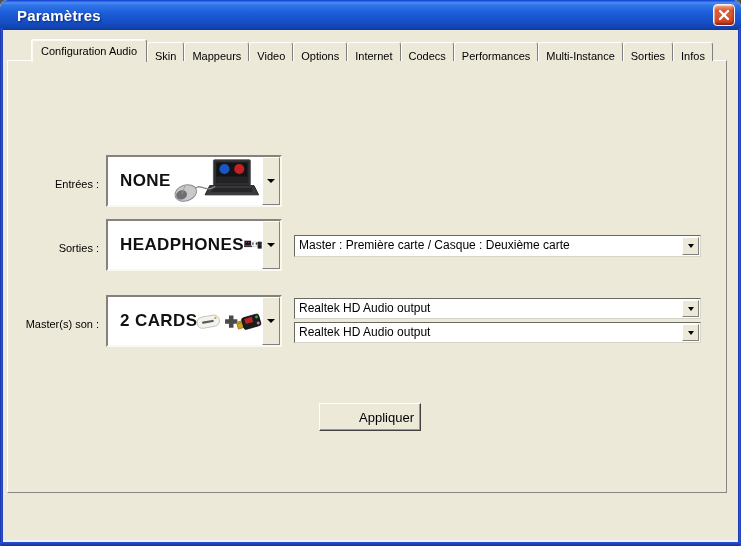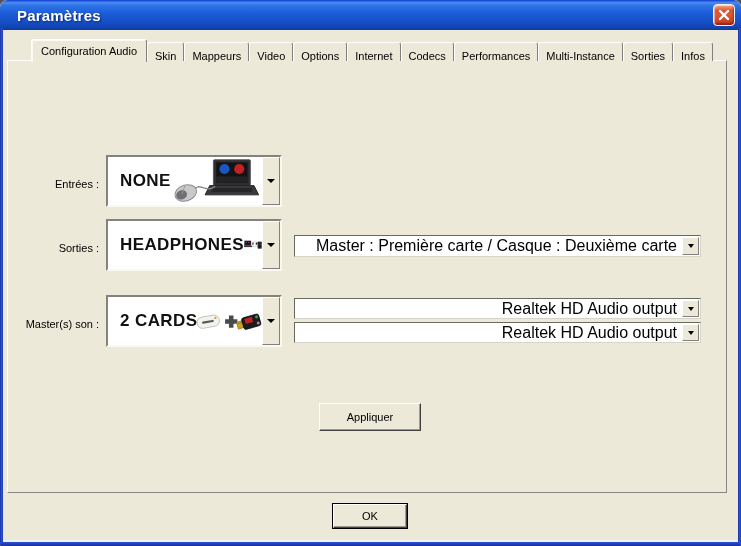--- a/index.html
+++ b/index.html
@@ -68,28 +68,28 @@
     width:18px; background:#ECE9D8; border:1px solid; border-color:#FFFFFF #808080 #808080 #FFFFFF;
     display:flex; align-items:center; justify-content:center; cursor:pointer; flex:none;
   }
   .tri { width:0; height:0; border:4px solid transparent; border-top:4px solid #000; margin-top:4px; }
 
   .combo {
     position:absolute; width:407px; background:#fff;
     border:1px solid; border-color:#6A6A60 #D8D5C8 #D8D5C8 #6A6A60;
     display:flex; align-items:stretch; cursor:pointer;
   }
-  .combo .ctext { flex:1; font-size:16px; line-height:17px; padding:1px 4px 0 4px; white-space:nowrap; overflow:hidden; color:#000;text-align:right; }
+  .combo .ctext { flex:1; font-size:12px; line-height:17px; padding:1px 4px 0 4px; white-space:nowrap; overflow:hidden; color:#000; }
   .combo .dropbtn { width:17px; margin:1px; }
   .combo .tri { border-width:3.5px; border-top-width:4px; margin-top:3px; }
 
   .push {
-    position:absolute; background:#ECE9D8; font-family:"Liberation Sans",sans-serif; font-size:11px; color:#000;
+    position:absolute; background:#ECE9D8; font-family:"Liberation Sans",sans-serif; font-size:13px; color:#000;
     border:1px solid; border-color:#FFFFFF #404040 #404040 #FFFFFF;
-    box-shadow: inset -1px -1px 0 #9D9B91; cursor:pointer; text-align:center;
+    box-shadow: inset -1px -1px 0 #9D9B91; cursor:pointer; text-align:right;
   }
   .push.default { box-shadow: inset -1px -1px 0 #9D9B91, 0 0 0 1px #000; }
 </style>
 </head>
 <body>
 
 <div class="window">
 
   <div class="titlebar">
     <span class="title">Paramètres</span>
@@ -205,15 +205,14 @@
     <div class="combo" style="left:286px; top:261px; height:21px;">
       <span class="ctext">Realtek HD Audio output</span>
       <div class="dropbtn">
         <span class="tri"></span>
       </div>
     </div>
 
     <button class="push" style="left:311px; top:342px; width:102px; height:28px;">Appliquer</button>
   </div>
 
-  <button class="push default" style="left:333px; top:504px; width:74px; height:24px;">OK</button>
 
 </div>
 
 </body></html>

